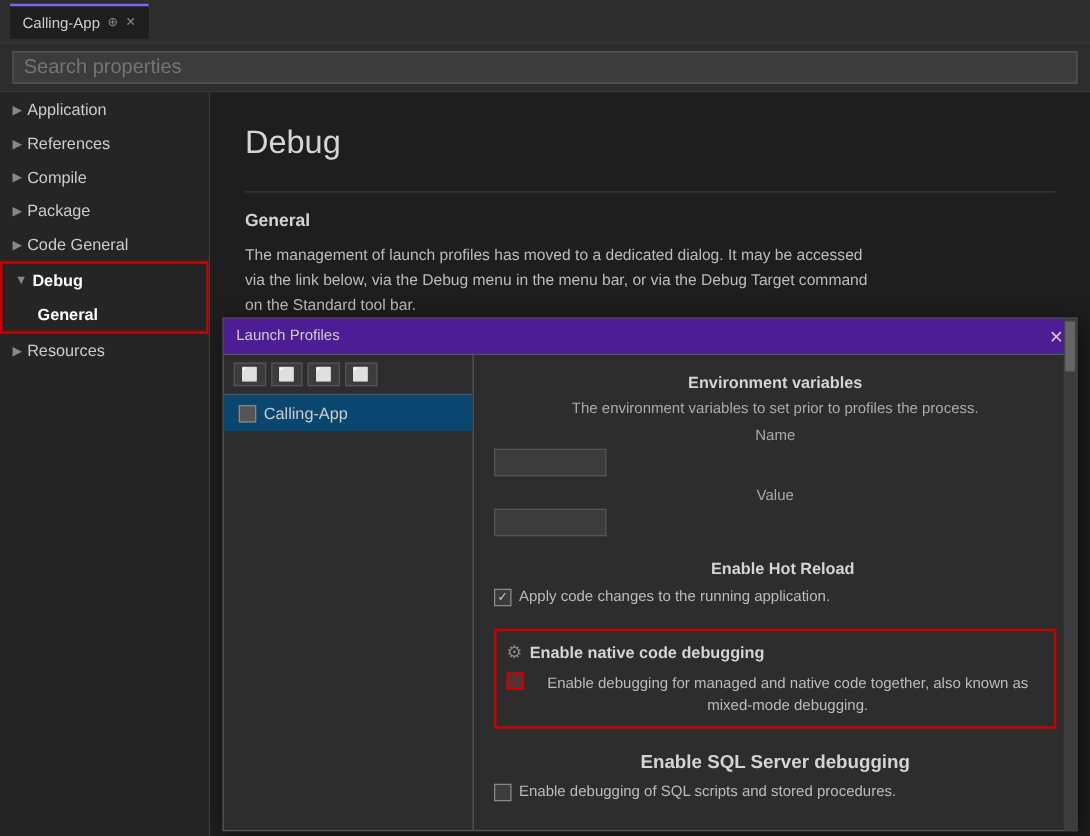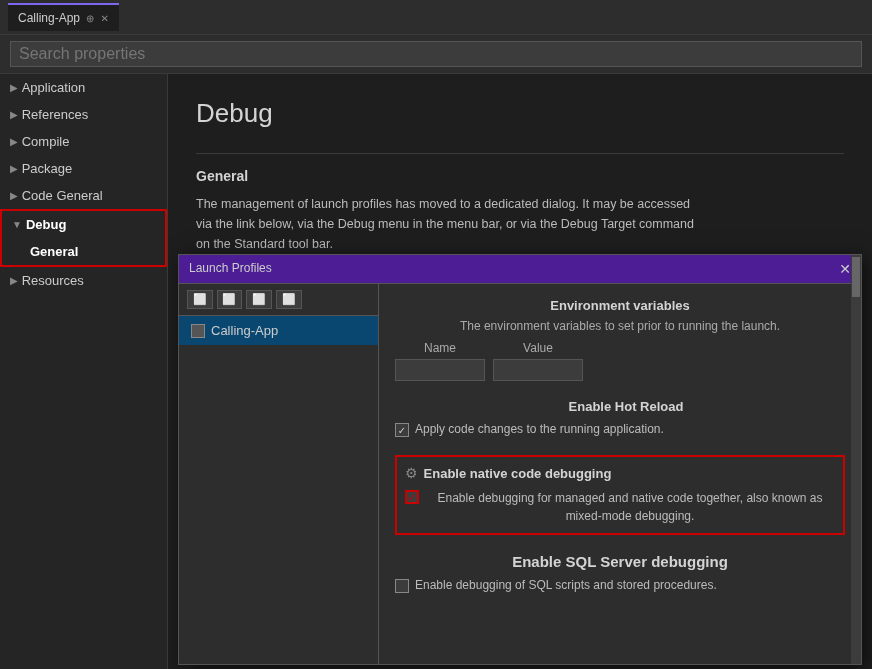--- a/index.html
+++ b/index.html
@@ -242,20 +242,21 @@
       margin-bottom: 6px;
     }
     .env-desc {
       font-size: 12px;
       color: #aaa;
       margin-bottom: 8px;
     }
     .env-table {
       display: flex;
       gap: 8px;
+      flex-direction: column;
     }
     .env-col-header {
       font-size: 12px;
       color: #aaa;
       margin-bottom: 4px;
     }
     .env-input {
       background: #3c3c3c;
       border: 1px solid #555;
       height: 22px;
@@ -434,21 +435,21 @@
           <div class="profile-item selected">
             <span class="profile-icon"></span>
             <span>Calling-App</span>
           </div>
         </div>
 
         <div class="dialog-right">
 
           <div class="env-section">
             <div class="env-title">Environment variables</div>
-            <div class="env-desc">The environment variables to set prior to running the launch.</div>
+            <div class="env-desc">The environment variables to set prior to profiles the process.</div>
             <div class="env-table">
               <div>
                 <div class="env-col-header">Name</div>
                 <div class="env-input"></div>
               </div>
               <div>
                 <div class="env-col-header">Value</div>
                 <div class="env-input"></div>
               </div>
             </div>

